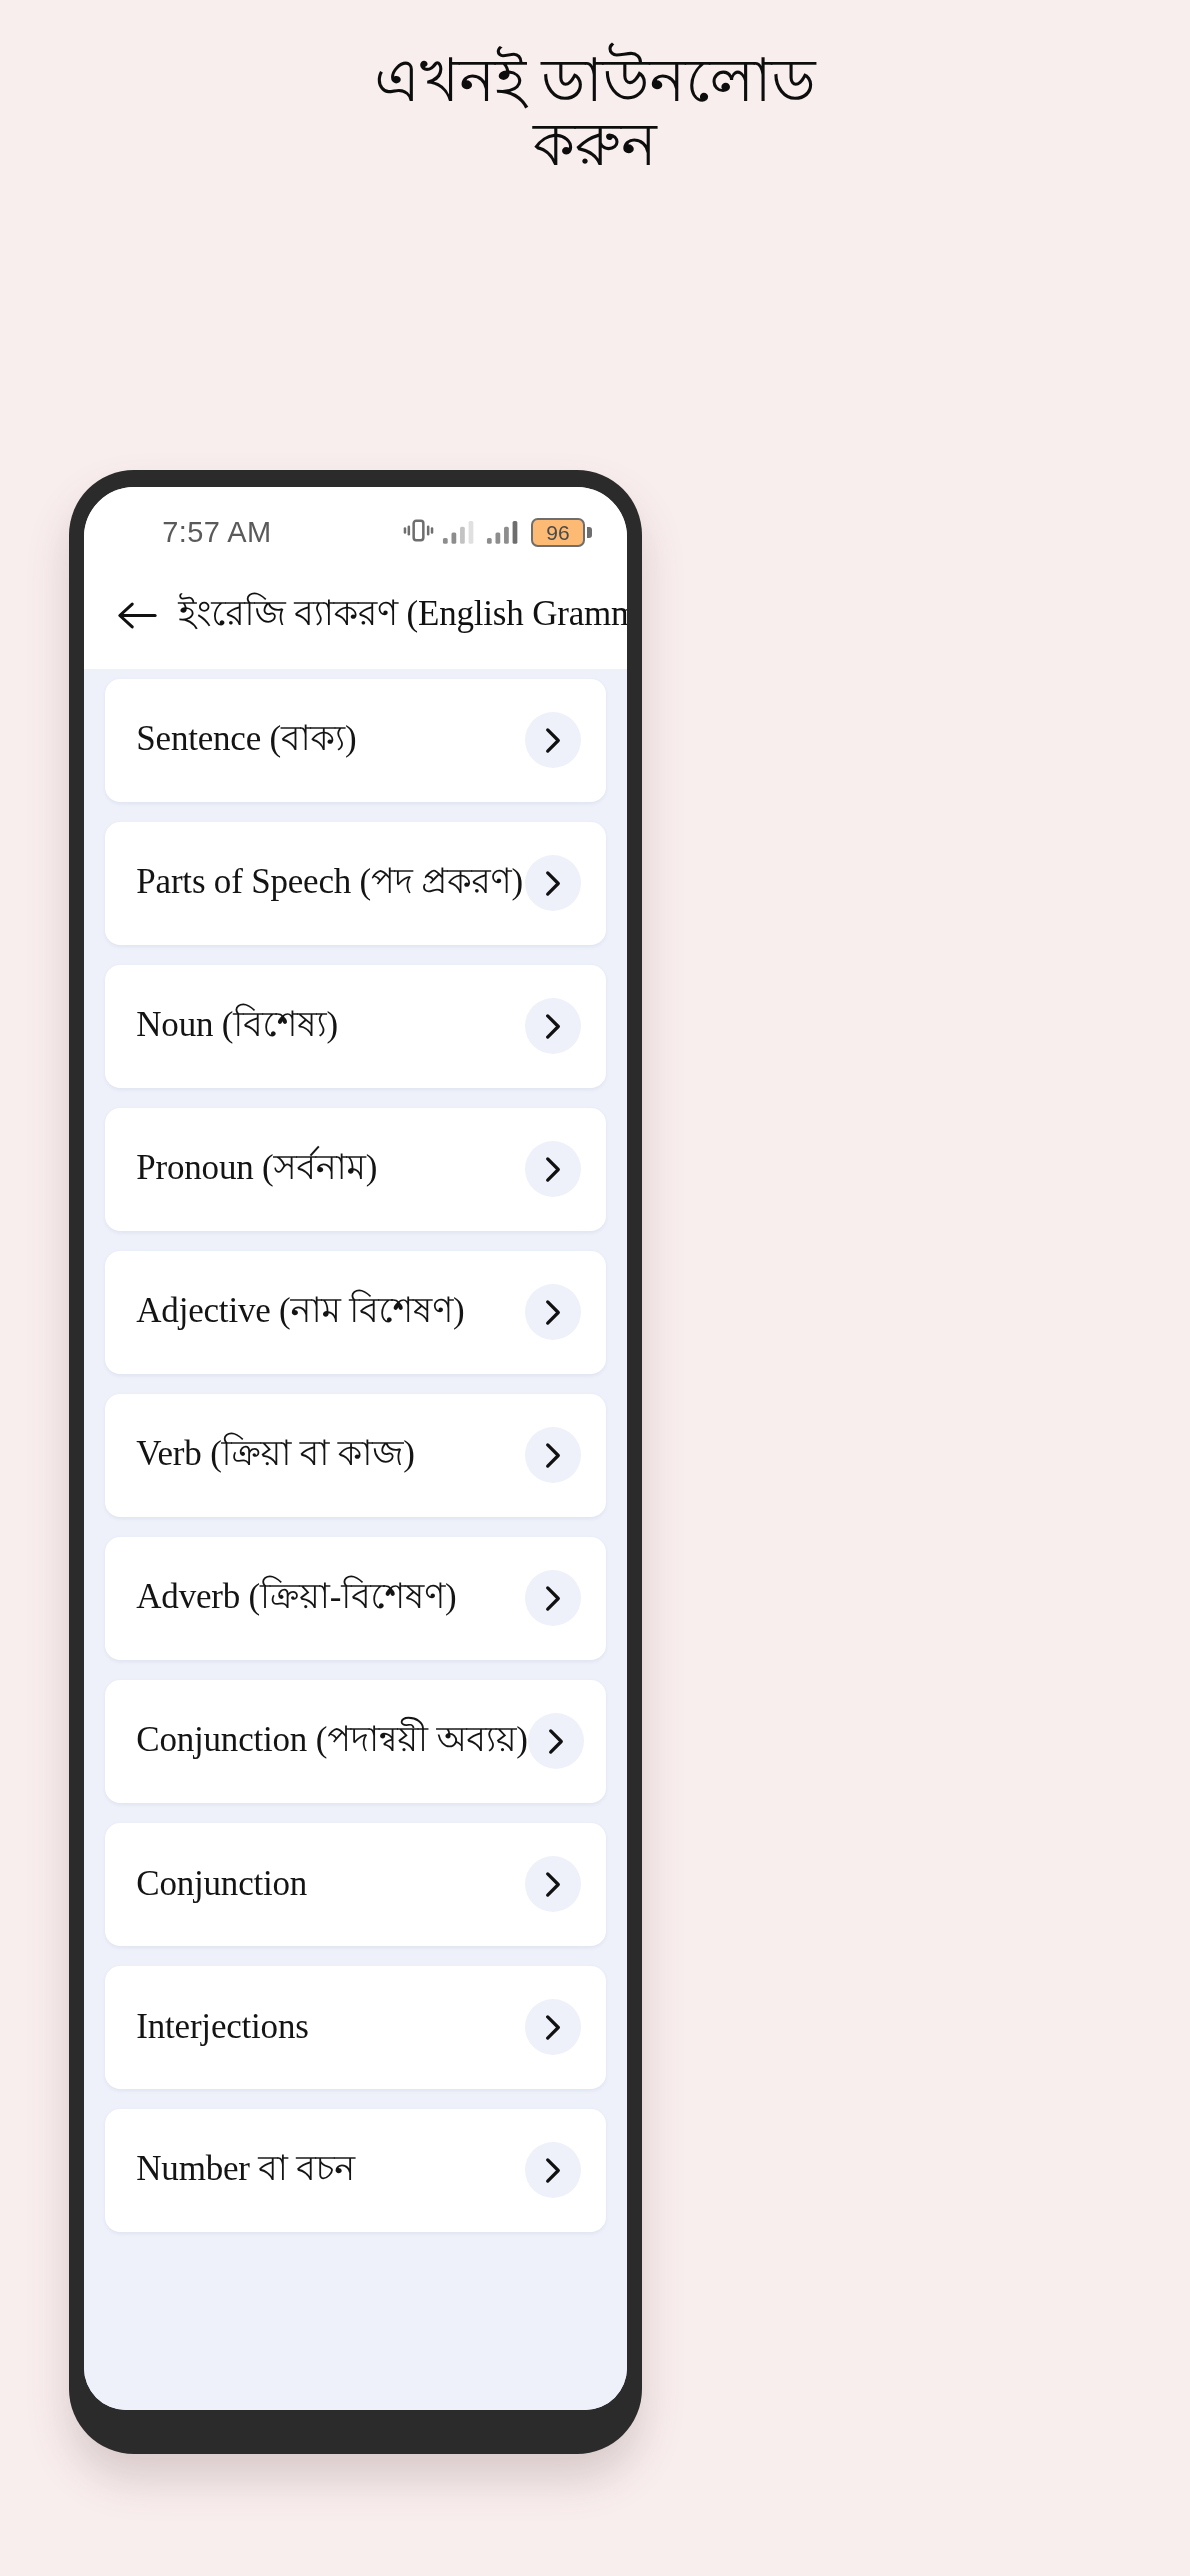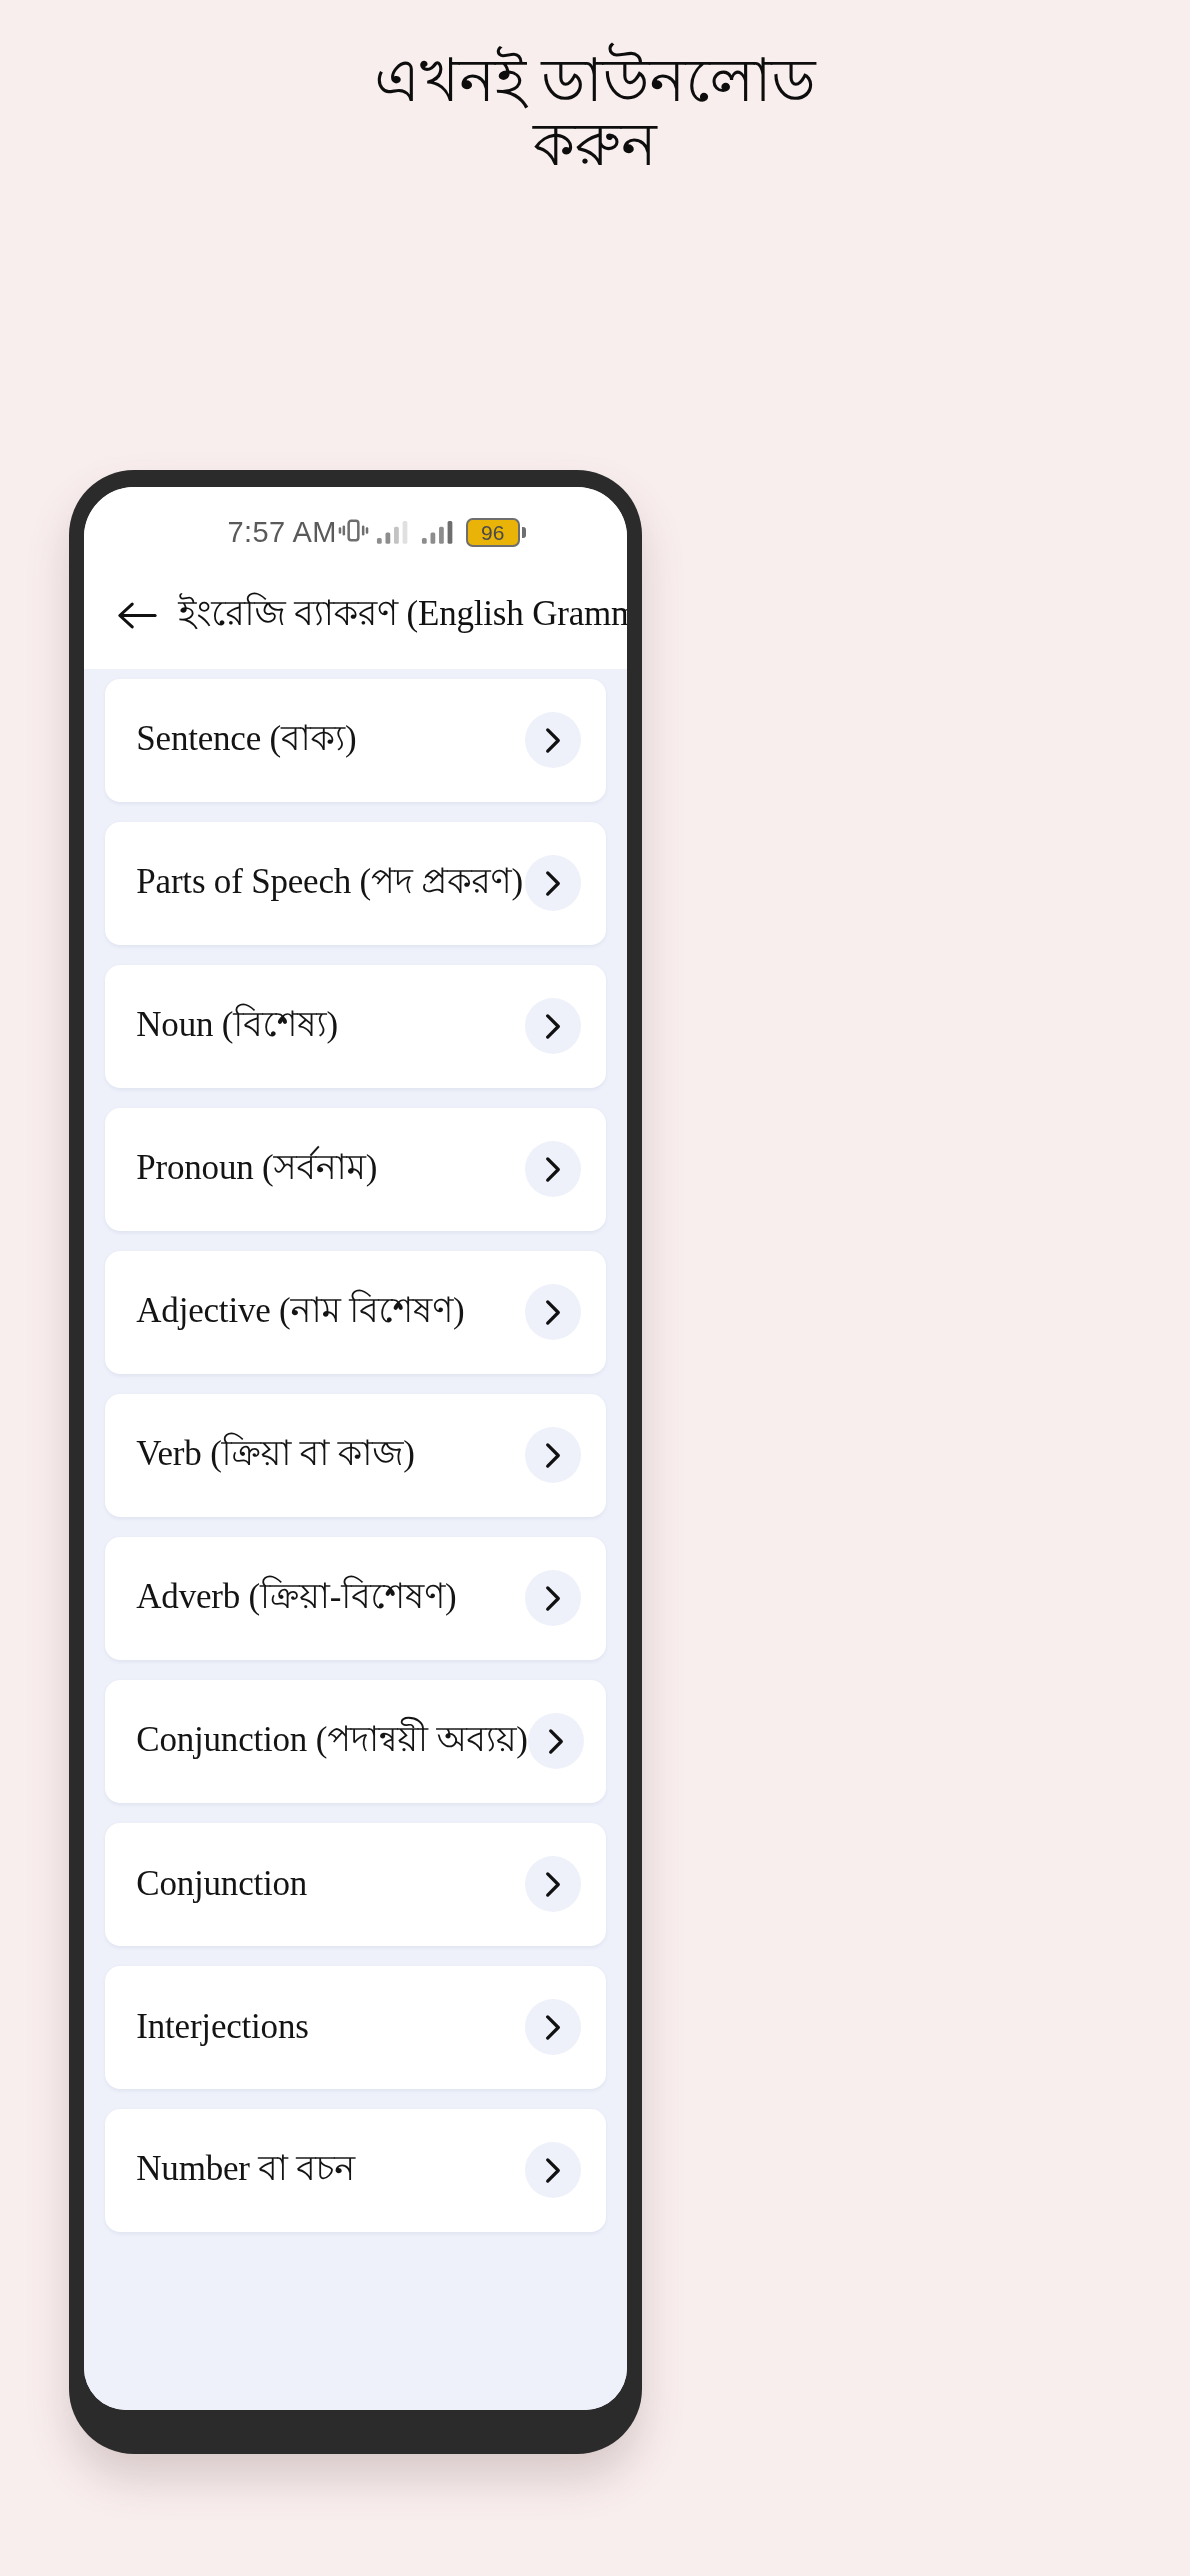--- a/index.html
+++ b/index.html
@@ -58,21 +58,21 @@
     flex-direction: column;
   }
 
   
   .status-bar {
     height: 75px;
     flex: 0 0 75px;
     background: #ffffff;
     display: flex;
     align-items: center;
-    justify-content: center;
+    justify-content: space-between;
     padding: 16px 35px 0 40px;
     box-sizing: border-box;
   }
   .status-time {
     font-family: "Liberation Sans", sans-serif;
     font-size: 29px;
     color: #5a5a5a;
     letter-spacing: 0.4px;
     padding-left: 38px;
   }
@@ -89,21 +89,21 @@
     gap: 1.9px;
   }
   .battery-body {
     border: 2.9px solid #6e6e6e;
     border-radius: 6.7px;
     height: 29px;
     min-width: 54px;
     display: flex;
     align-items: center;
     justify-content: center;
-    background: #eab308;
+    background: #fdba74;
     padding: 0 4.8px;
     box-sizing: border-box;
   }
   .battery-text {
     font-family: "Liberation Sans", sans-serif;
     font-size: 21px;
     color: #4a4a4a;
     line-height: 1;
   }
   .battery-nub {

